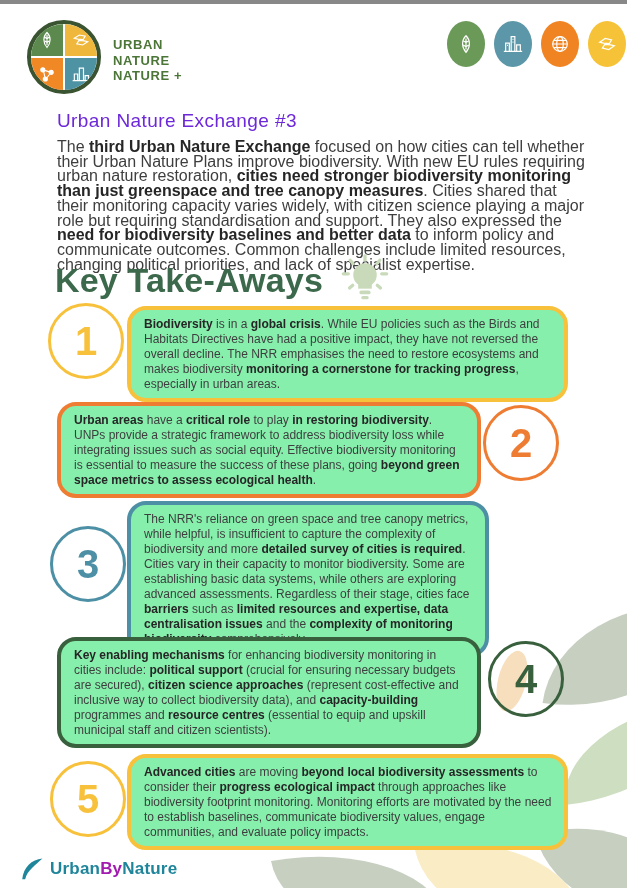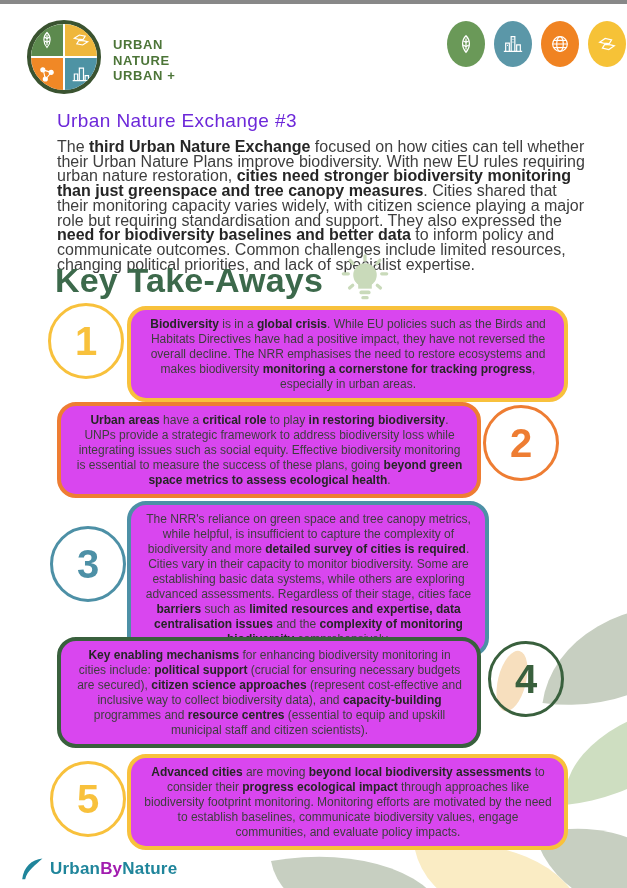--- a/index.html
+++ b/index.html
@@ -27,22 +27,22 @@
   .intro{position:absolute;left:57px;top:136px;width:531px;margin:0;
     font-size:16px;line-height:14.7px;color:#3E3E3E;}
   b{font-weight:700;color:#262626;}
   .heading-row{position:absolute;left:55px;top:250px;display:flex;align-items:center;gap:14px;text-align:center;}
   .heading-row h1{margin:0;font-size:34px;font-weight:700;letter-spacing:.2px;color:#3C694B;}
   .bulb{width:56px;height:52px;}
   
   .leaf{position:absolute;z-index:0;}
   
   .tkbox{
-    position:absolute;z-index:2;background:#d946ef;box-sizing:border-box;
-    border:4px solid var(--accent);border-radius:19px;padding:7px 12px 6px 13px;text-align:center;
+    position:absolute;z-index:2;background:#86efac;box-sizing:border-box;
+    border:4px solid var(--accent);border-radius:19px;padding:7px 12px 6px 13px;
   }
   .tkcircle{
     position:absolute;z-index:3;width:76px;height:76px;box-sizing:border-box;
     border:3.5px solid var(--accent);border-radius:50%;background:transparent;
     display:flex;align-items:center;justify-content:center;
     font-size:40px;font-weight:700;color:var(--accent);
   }
   .tktext{margin:0;font-size:12px;line-height:15px;color:#3E3E3E;}
   .tk1 .tkbox{left:127px;top:302px;width:441px;min-height:88px;}
   .tk1 .tkcircle{left:48px;top:299px;}
@@ -94,21 +94,21 @@
     </div>
     <div class="quad" style="background: rgb(78, 147, 164);">
       <svg width="20" height="20" viewBox="0 0 24 24" fill="none" stroke="#fff" stroke-width="1.4">
         <path d="M4 20v-8h4v8M10 20V5h5v15M17 20v-6h4v6M2 20h20"></path>
       </svg>
     </div>
   </div>
   <div class="logo-word">
     <div>URBAN</div>
     <div>NATURE</div>
-    <div>URBAN +</div>
+    <div>NATURE +</div>
   </div>
 
   <div class="hicons">
     <span class="hicon" style="background: rgb(106, 153, 88);">
       <svg width="22" height="24" viewBox="0 0 24 24" fill="none" stroke="#fff" stroke-width="1.3">
         <path d="M12 3C7 8 7 15 12 21C17 15 17 8 12 3Z"></path>
           <path d="M12 6V18M12 10.5 9 8.5M12 10.5 15 8.5M12 15 9 13M12 15 15 13"></path>
       </svg>
     </span>
     <span class="hicon" style="background: rgb(91, 151, 168);">

